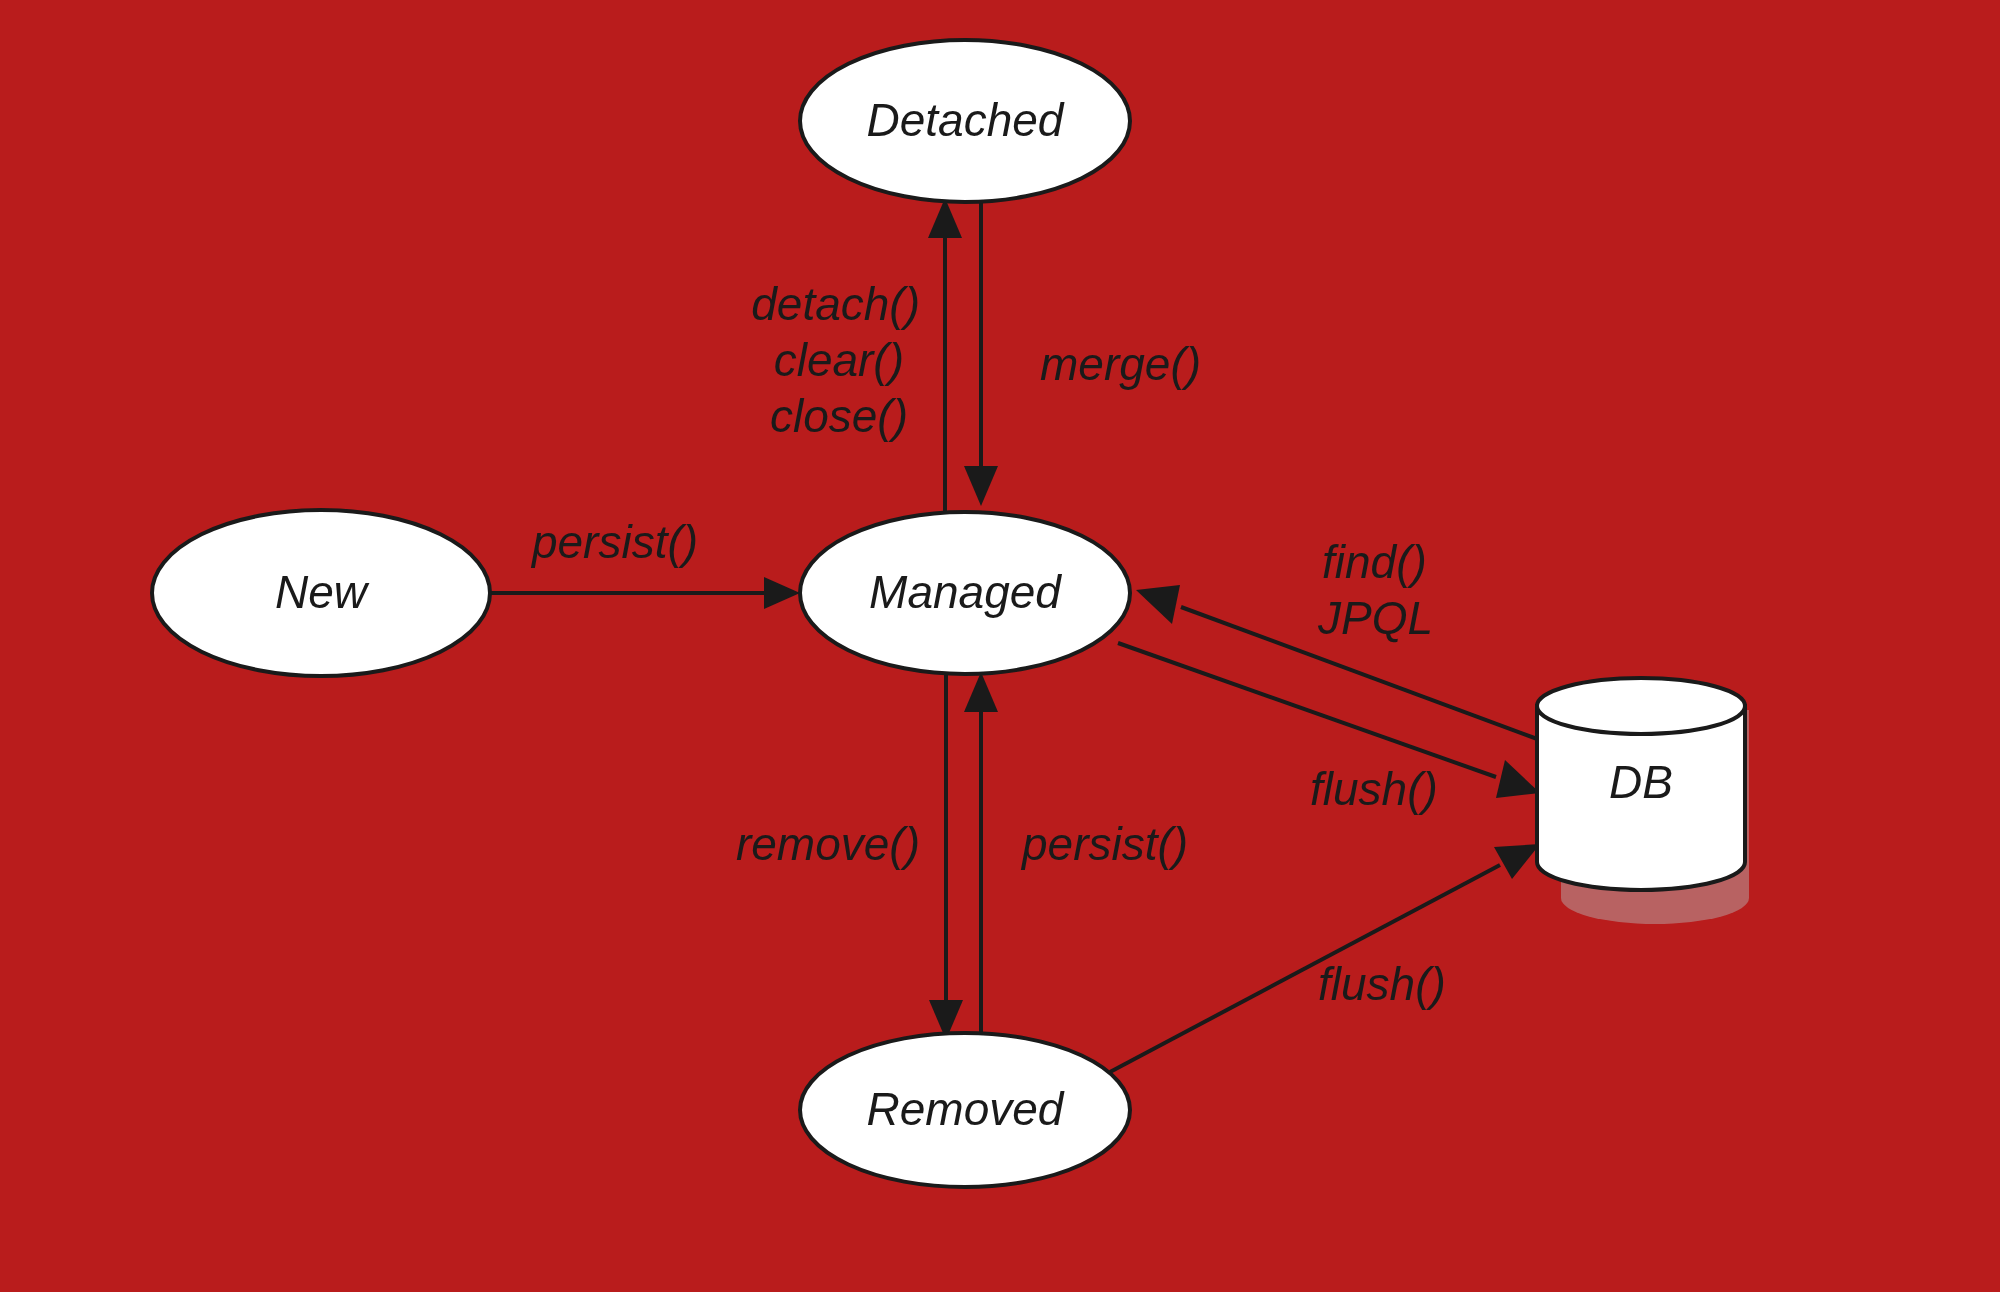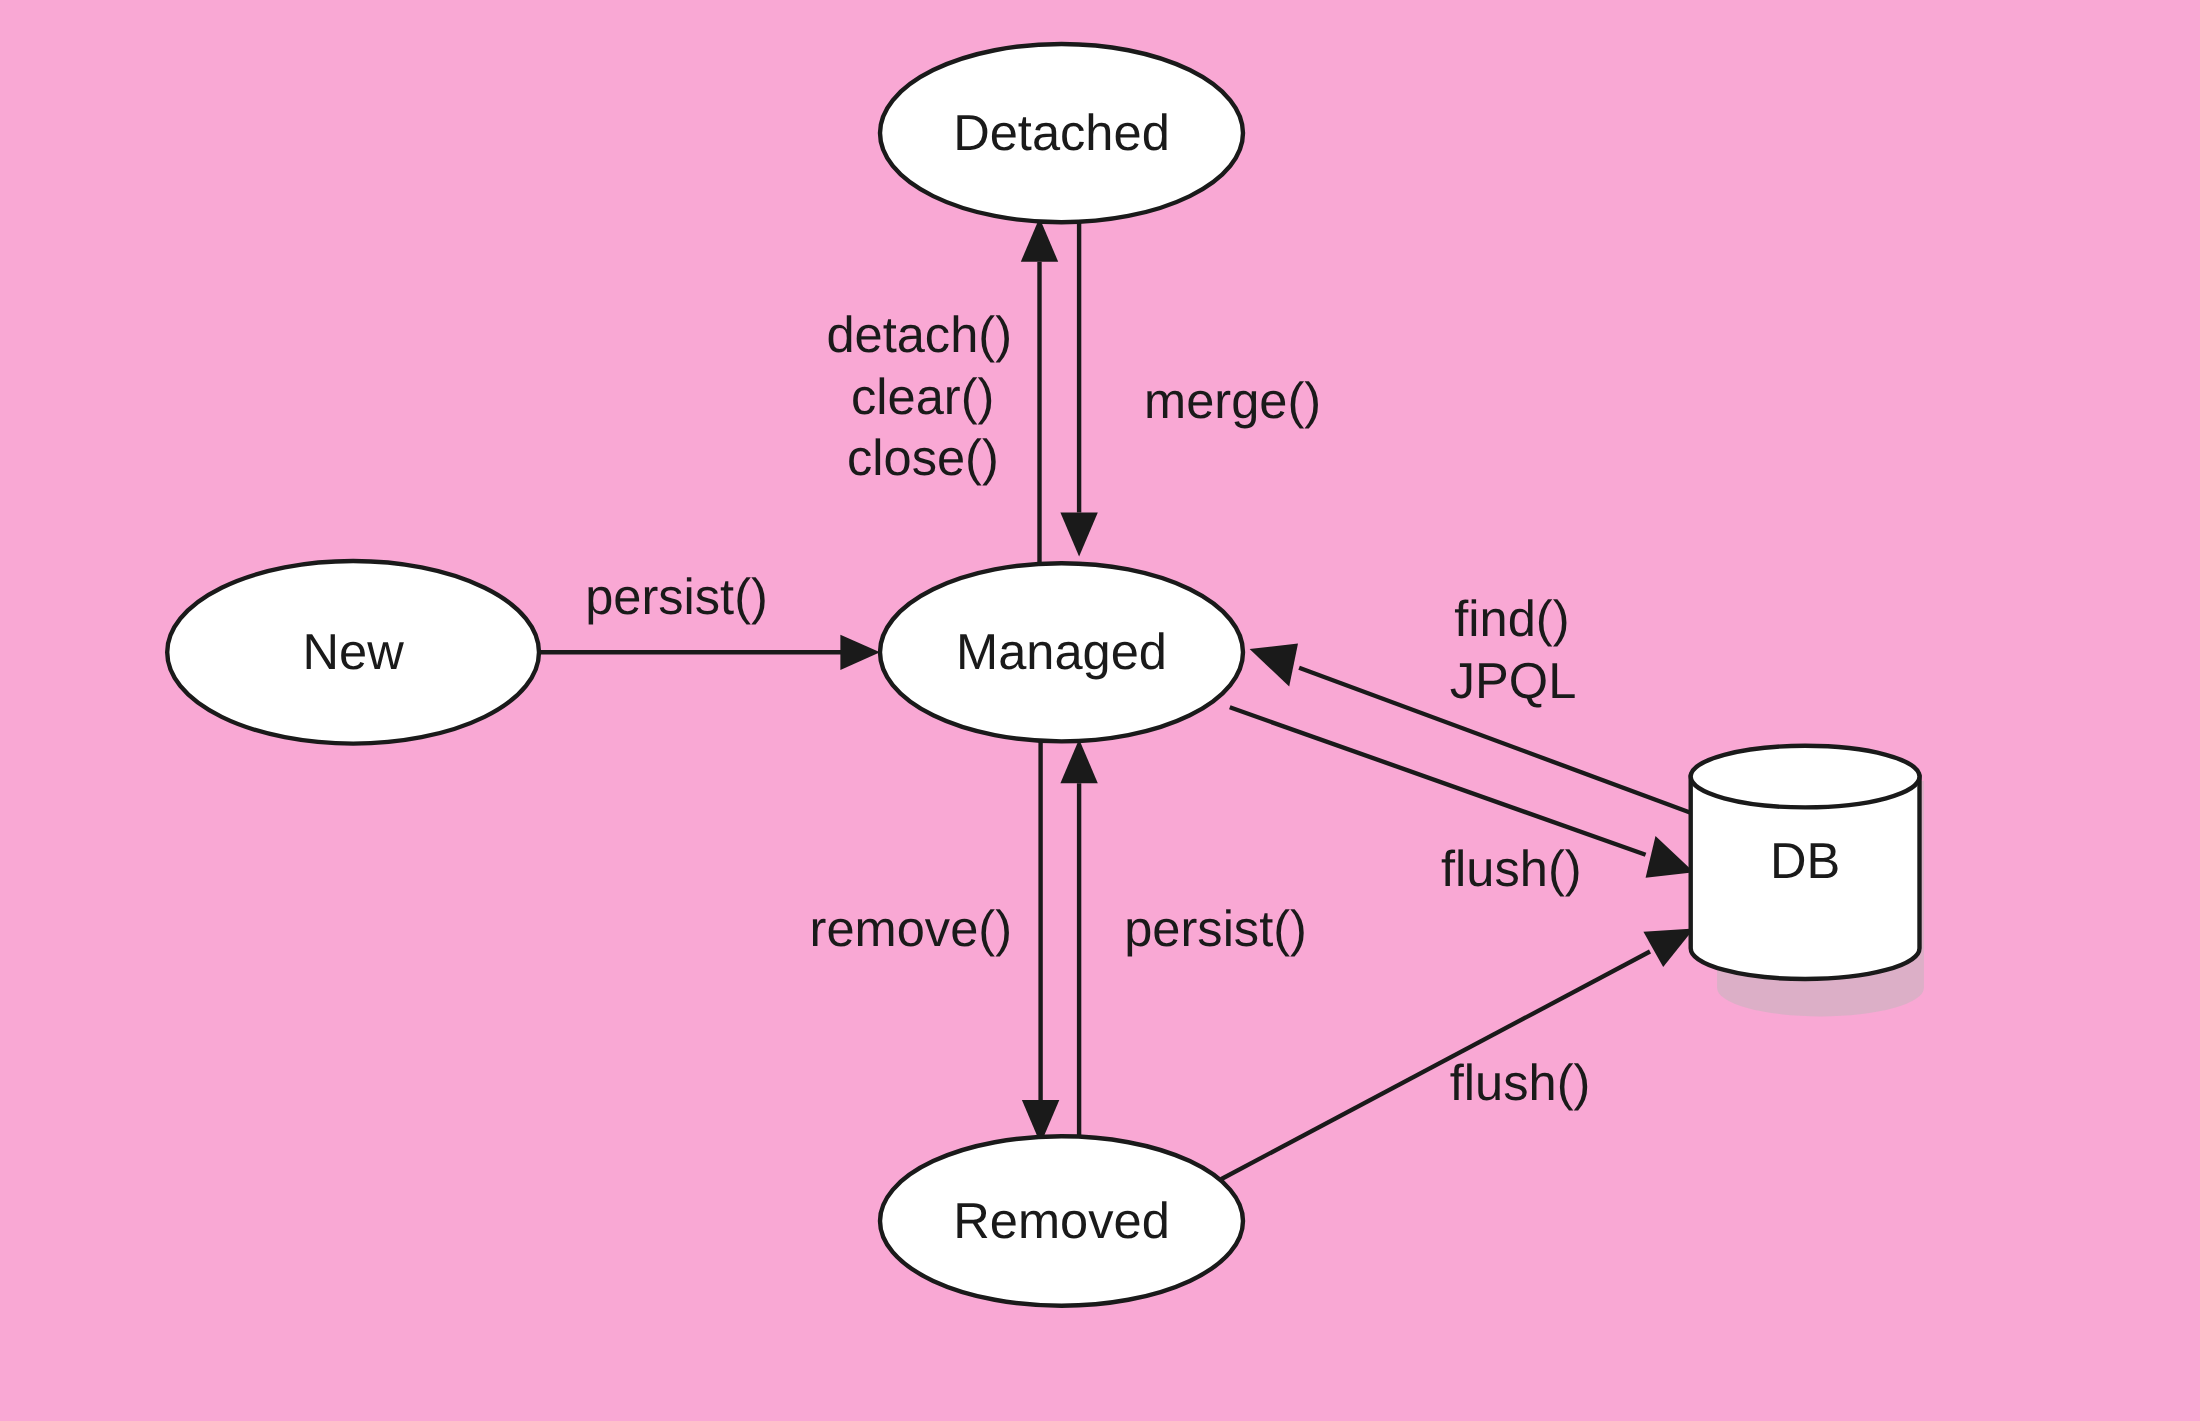--- a/index.html
+++ b/index.html
@@ -8,22 +8,23 @@
     padding: 0;
     background: #ffffff;
   }
   body {
     font-family: "Liberation Sans", sans-serif;
   }
   #diagram-root {
     position: relative;
     width: 2000px;
     height: 1292px;
-    background: #f9a8d4;
+    background: #b91c1c;
     overflow: hidden;
+    font-style: italic;
   }
   #diagram-svg {
     position: absolute;
     top: 0;
     left: 0;
     width: 2000px;
     height: 1292px;
     display: block;
   }
   .node-shape {

